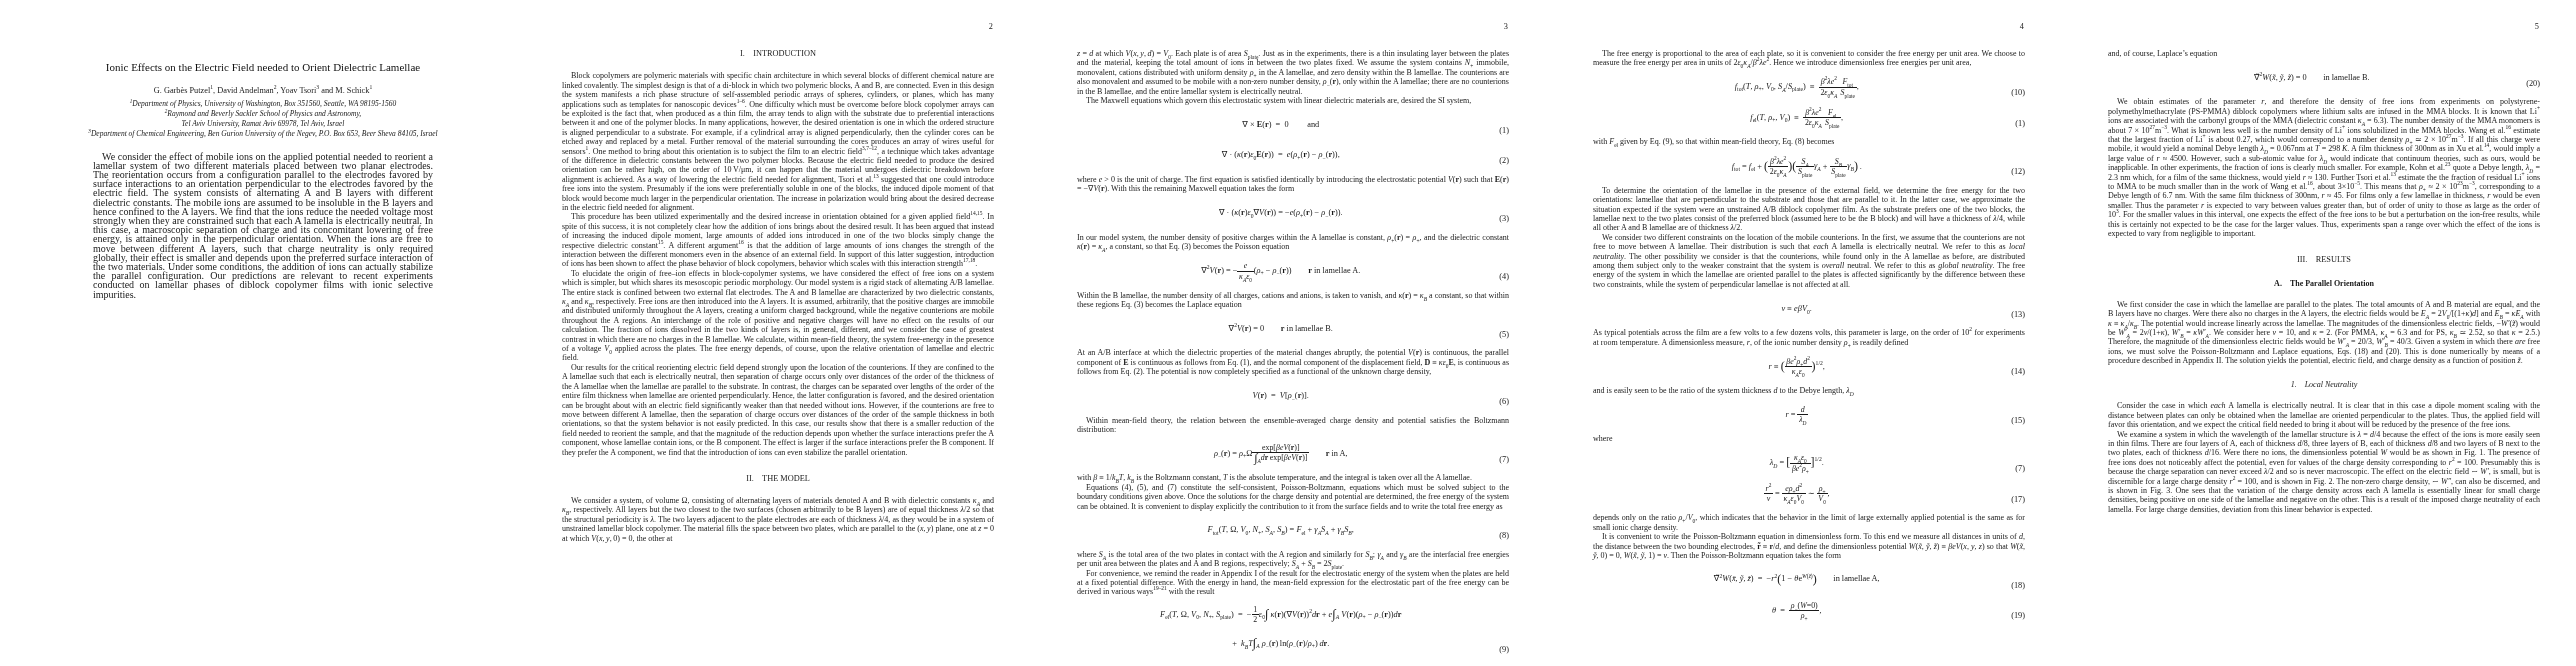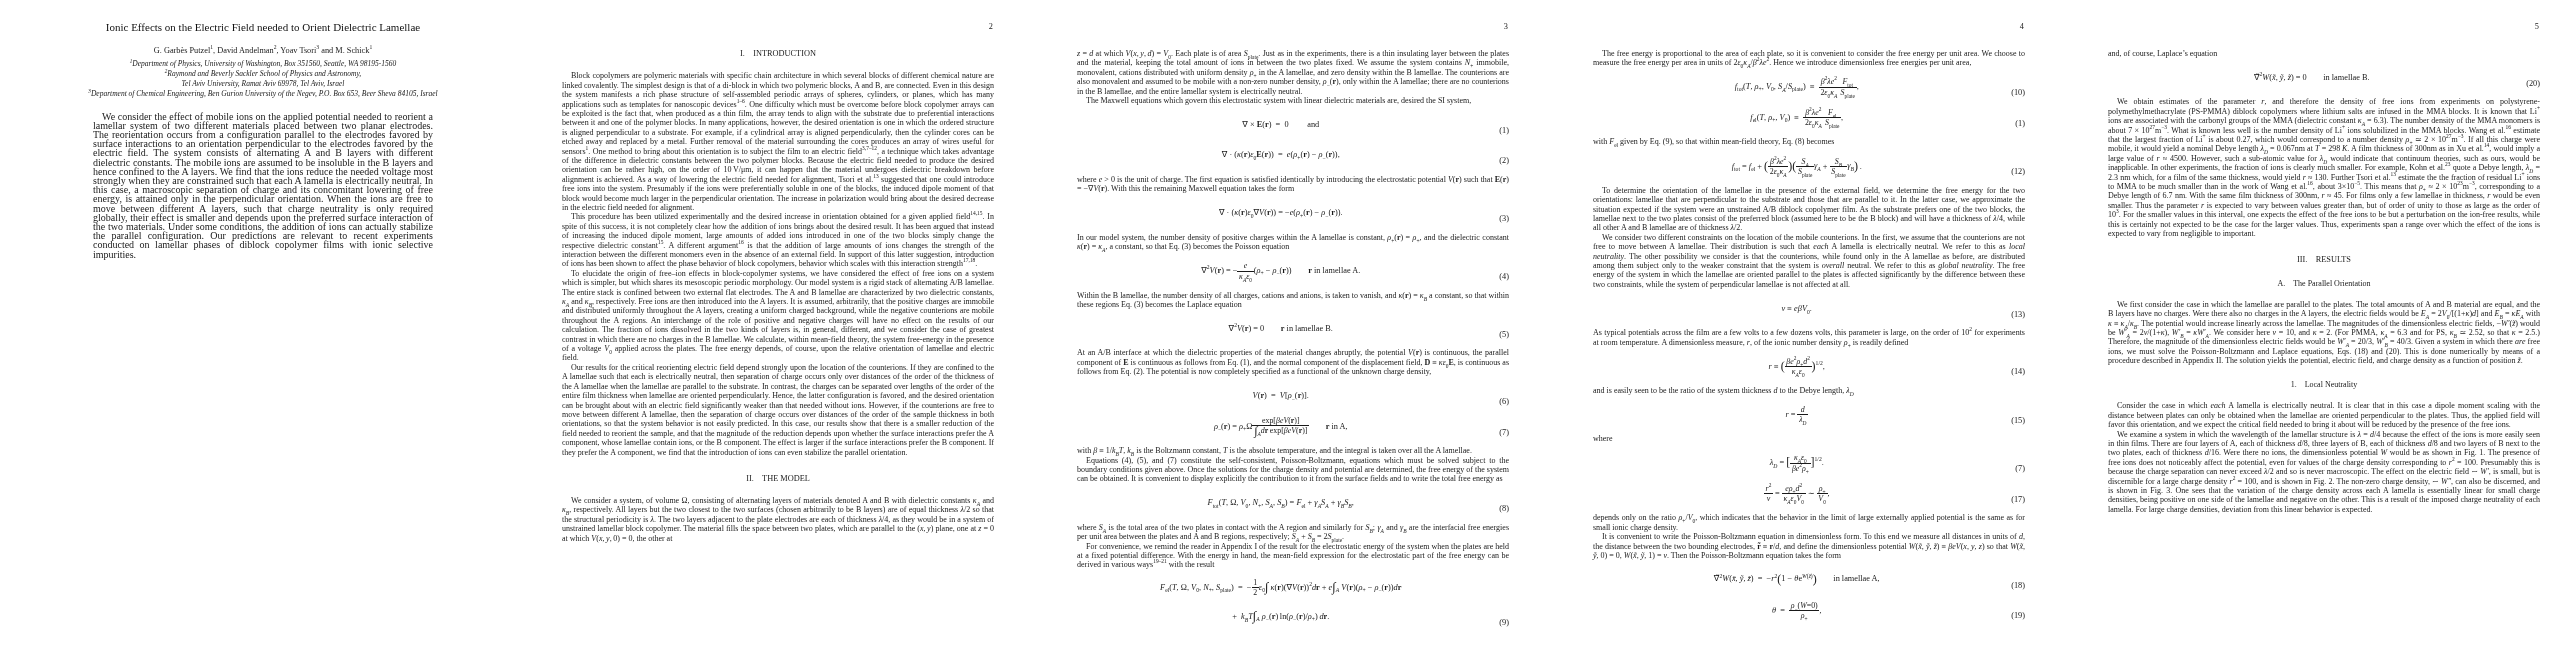--- a/index.html
+++ b/index.html
@@ -1,31 +1,31 @@
 <!DOCTYPE html>
 <html style="font-size:9px"><head>
 <meta charset="utf-8">
 <style>
   html,body{margin:0;padding:0;background:#ffffff;}
   body{width:2576px;height:667px;font-family:"Liberation Serif",serif;color:#191919;
        -webkit-font-smoothing:antialiased;}
   #canvas{position:relative;width:2576px;height:667px;background:#fff;overflow:hidden;}
   .page{position:absolute;top:0;width:515px;height:667px;background:#fff;box-sizing:border-box;
         padding:49px 36px 0 47px;overflow:hidden;}
-  .page.first{padding-top:21px;}
+  .page.first{padding-top:61px;}
   .pageno{position:absolute;top:22px;right:37px;font-size:8.3px;color:#1a1a1a;}
   .content > :first-child{margin-top:0;}
   .title{text-align:center;font-size:11px;line-height:13.3px;margin:0 0 12.2px 0;color:#111;}
   .authors{text-align:center;font-size:8.3px;margin:0 0 3.9px 0;}
   .affil{text-align:center;font-style:italic;font-size:7.5px;line-height:10px;}
   .abstract{margin:12.2px 46px 0 46px;font-size:10px;line-height:9.2px;text-align:justify;
             text-indent:9px;}
   .heading{text-align:center;font-weight:normal;font-size:8.3px;margin:16.7px 0 13.3px 0;}
-  .subheading{text-align:center;font-weight:normal;font-size:8px;margin:14.5px 0 12.2px 0;}
-  .subsubheading{text-align:center;font-size:8px;margin:14.5px 0 12.2px 0;}
+  .subheading{text-align:center;font-weight:bold;font-size:8px;margin:14.5px 0 12.2px 0;}
+  .subsubheading{text-align:center;font-style:italic;font-size:8px;margin:14.5px 0 12.2px 0;}
   .para{margin:0;font-size:8px;line-height:9.4px;text-align:justify;}
   .para.indent{text-indent:9px;}
   sup{font-size:68%;line-height:0;vertical-align:super;}
   sub{font-size:68%;line-height:0;vertical-align:sub;}
   .eq{display:flex;align-items:center;margin:8.3px 0;font-size:8.3px;line-height:1.25;}
   .eq.tight{margin-top:1.1px;}
   .eq .eq-body{flex:1;text-align:center;}
   .eq .eq-num{width:24.5px;text-align:right;font-style:normal;margin-top:12px;}
   .frac{display:inline-block;vertical-align:middle;text-align:center;font-size:0.95em;line-height:1.18;}
   .frac .fn{display:block;border-bottom:0.6px solid #191919;padding:0 1.7px;}
@@ -92,20 +92,21 @@
         <p class="para">Within the B lamellae, the number density of all charges, cations and anions, is taken to vanish, and <i>κ</i>(<b>r</b>) = <i>κ<sub>B</sub></i> a constant, so that within these regions Eq. (3) becomes the Laplace equation</p>
         <div class="eq">
           <span class="eq-body">∇<sup>2</sup><i>V</i>(<b>r</b>) = 0  <b>r</b> in lamellae B.</span>
           <span class="eq-num">(5)</span>
         </div>
         <p class="para">At an A/B interface at which the dielectric properties of the material changes abruptly, the potential <i>V</i>(<b>r</b>) is continuous, the parallel component of <b>E</b> is continuous as follows from Eq. (1), and the normal component of the displacement field, <b>D</b> ≡ <i>κε</i><sub>0</sub><b>E</b>, is continuous as follows from Eq. (2). The potential is now completely specified as a functional of the unknown charge density,</p>
         <div class="eq">
           <span class="eq-body"><i>V</i>(<b>r</b>) &nbsp;=&nbsp; <i>V</i>[<i>ρ</i><sub>−</sub>(<b>r</b>)].</span>
           <span class="eq-num">(6)</span>
         </div>
+        <p class="para indent">Within mean-field theory, the relation between the ensemble-averaged charge density and potential satisfies the Boltzmann distribution:</p>
         <div class="eq">
           <span class="eq-body"><i>ρ</i><sub>−</sub>(<b>r</b>) = <i>ρ</i><sub>+</sub>Ω<span class="frac"><span class="fn">exp[<i>βeV</i>(<b>r</b>)]</span><span class="fd"><span class="int">∫</span><sub><i>A</i></sub><i>d</i><b>r</b> exp[<i>βeV</i>(<b>r</b>)]</span></span>  <b>r</b> in A,</span>
           <span class="eq-num">(7)</span>
         </div>
         <p class="para">with <i>β</i> ≡ 1/<i>k<sub>B</sub>T</i>, <i>k<sub>B</sub></i> is the Boltzmann constant, <i>T</i> is the absolute temperature, and the integral is taken over all the A lamellae.</p>
         <p class="para indent">Equations (4), (5), and (7) constitute the self-consistent, Poisson-Boltzmann, equations which must be solved subject to the boundary conditions given above. Once the solutions for the charge density and potential are determined, the free energy of the system can be obtained. It is convenient to display explicitly the contribution to it from the surface fields and to write the total free energy as</p>
         <div class="eq">
           <span class="eq-body"><i>F</i><sub>tot</sub>(<i>T</i>, Ω, <i>V</i><sub>0</sub>, <i>N</i><sub>+</sub>, <i>S<sub>A</sub></i>, <i>S<sub>B</sub></i>) = <i>F</i><sub>el</sub> + <i>γ<sub>A</sub>S<sub>A</sub></i> + <i>γ<sub>B</sub>S<sub>B</sub></i>,</span>
           <span class="eq-num">(8)</span>
         </div>

